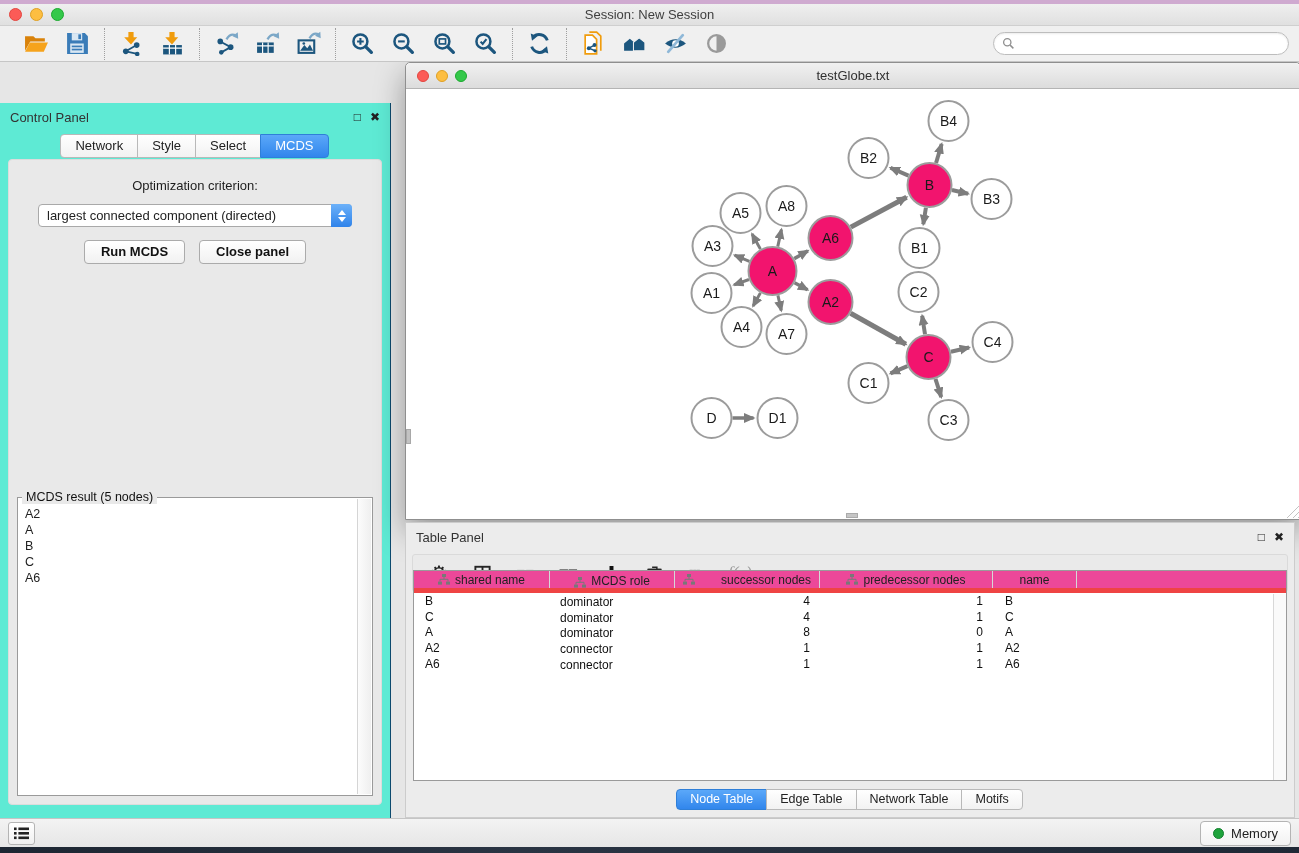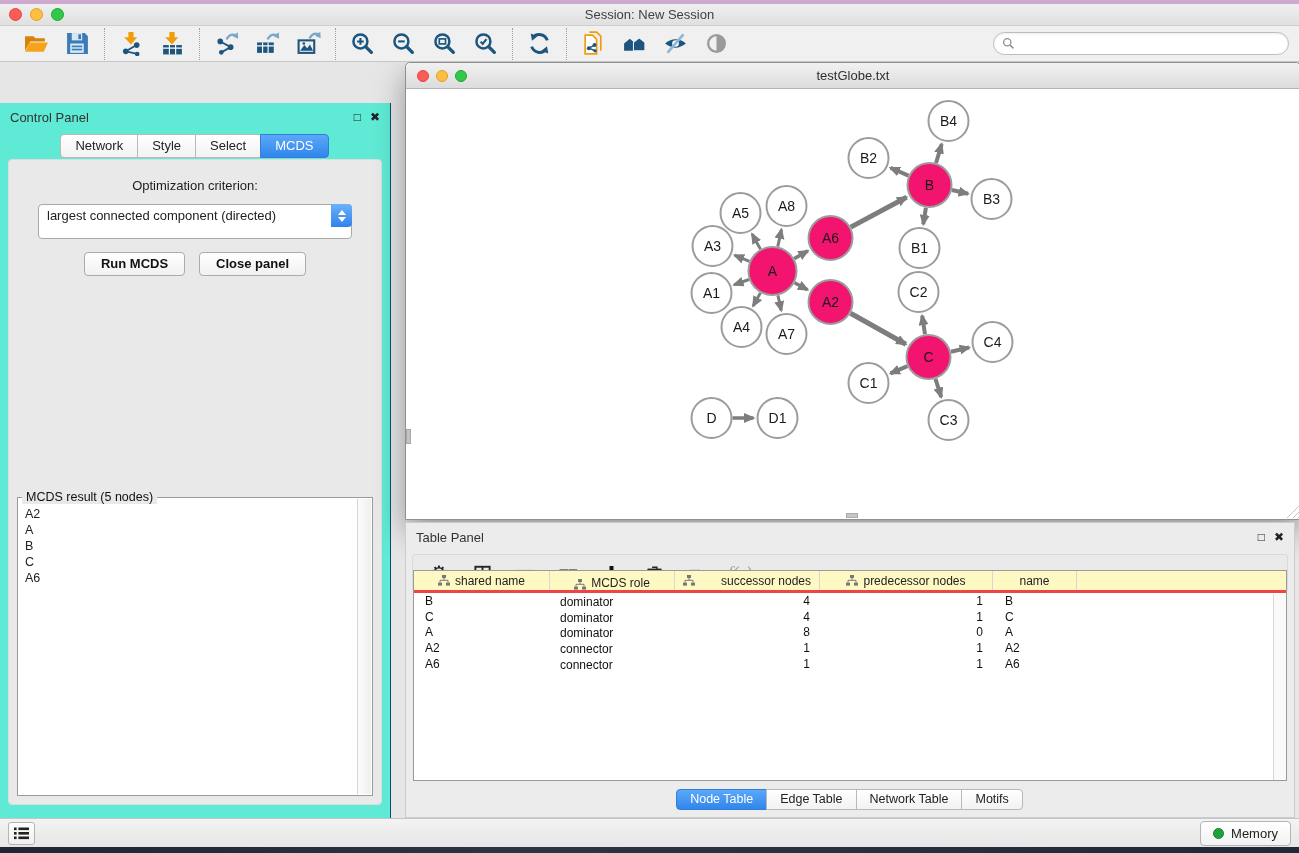--- a/index.html
+++ b/index.html
@@ -38,21 +38,21 @@
   .panel-header { height:28px; display:flex; align-items:center; padding:0 10px; font-size:13px; color:#333; }
   .panel-header .ph-icons { margin-left:auto; display:flex; gap:9px; font-size:12px; color:#222; }
   .ph-icons span { cursor:pointer; }
   .seg-tabs { position:absolute; top:31px; left:0; right:0; display:flex; justify-content:center; z-index:2; }
   .seg-tab { background:linear-gradient(#ffffff,#f2f2f2); border:1px solid #b9b9b9; padding:3px 14px 4px; font-size:13px; color:#222; margin-left:-1px; cursor:pointer; }
   .seg-tab:first-child { border-radius:4px 0 0 4px;text-align:right; }
   .seg-tab:last-child { border-radius:0 4px 4px 0; }
   .seg-tab.active { background:linear-gradient(#5ba8f9,#3186ec); border-color:#2f7fd8; color:#fff; }
   .cp-content { position:absolute; top:56px; left:8px; right:8px; bottom:13px; background:#e9e9e9; border:1px solid #dcdcdc; border-radius:4px; }
   .opt-label { text-align:center; margin-top:18px; font-size:13px; color:#1d1d1d; }
-  .criterion-select { position:relative; width:314px; height:35px; margin:11px auto 0; background:#fff; border:1px solid #a9a9a9; border-radius:4px; font-size:13px; line-height:21px; padding-left:8px; cursor:pointer; }
+  .criterion-select { position:relative; width:314px; height:23px; margin:11px auto 0; background:#fff; border:1px solid #a9a9a9; border-radius:4px; font-size:13px; line-height:21px; padding-left:8px; cursor:pointer; }
   .select-stepper { position:absolute; right:-1px; top:-1px; width:21px; height:23px; border-radius:0 4px 4px 0; background:linear-gradient(#6cb1f9,#2f83ea); display:flex; flex-direction:column; align-items:center; justify-content:center; gap:2px; }
   .select-stepper i { display:block; width:0; height:0; border-left:4px solid transparent; border-right:4px solid transparent; }
   .select-stepper i.up { border-bottom:5px solid #fff; }
   .select-stepper i.down { border-top:5px solid #fff; }
   .cp-buttons { display:flex; justify-content:center; gap:14px; margin-top:13px; }
   .btn { background:linear-gradient(#ffffff,#f1f1f1); border:1px solid #ababab; border-radius:4px; padding:3px 16px 4px; font-size:13px; color:#111; cursor:pointer;font-weight:bold; }
   .result-box { position:absolute; left:8px; right:8px; top:337px; bottom:8px; border:1px solid #9a9a9a; background:#fff; }
   .result-legend { position:absolute; top:-8px; left:4px; background:#e9e9e9; padding:0 4px; font-size:12.5px; color:#111; }
   .result-list { position:absolute; inset:2px 16px 2px 2px; overflow:hidden; font-size:12.5px; padding:6px 0 0 5px; }
   .result-list div { line-height:16px; cursor:default; }
@@ -77,21 +77,21 @@
 
   
   .table-panel { position:absolute; left:14px; top:460px; right:4px; bottom:0; background:#ececec; border:1px solid #cccccc; }
   .tp-toolbar { margin:3px 6px 0; height:38px; background:#eaeaea; border:1px solid #dadada; border-radius:3px; display:flex; align-items:center; gap:19px; padding-left:14px; }
   .tp-btn { width:24px; height:24px; display:flex; align-items:center; justify-content:center; cursor:pointer; color:#262626; }
   .tp-btn svg { width:19px; height:19px; }
   .tp-btn.gear { font-size:20px; line-height:20px; }
   .tp-btn.disabled { opacity:.4; cursor:default; }
   .fx { font-family:"Liberation Serif", serif; font-style:italic; font-size:17px; color:#9a9a9a; cursor:default; }
   .tp-table { position:absolute; left:7px; right:7px; top:47px; bottom:36px; background:#fff; border:1px solid #9a9a9a; overflow:hidden; }
-  .tp-head { display:flex; height:22px; background:#fef9c3; border-bottom:3px solid #ef4444; }
+  .tp-head { display:flex; height:22px; background:#ec4899; border-bottom:5px solid #ef4444; }
   .th { display:flex; align-items:center; justify-content:center; gap:5px; font-size:12px; color:#222; border-right:1px solid #d7d7d7; height:100%; }
   .th svg { flex:none; }
   .tr { display:flex; height:15.8px; align-items:center; }
   .td { font-size:12px; color:#101010; height:100%; display:flex; align-items:center; }
   .c0 { width:136px; } .c1 { width:125px;align-items:flex-end; } .c2 { width:145px;gap:26px; } .c3 { width:173px; } .c4 { width:84px; }
   .td.c0 { padding-left:11px; } .td.c1 { padding-left:10px; } .td.c4 { padding-left:12px; }
   .td.num { justify-content:flex-end; padding-right:10px; }
   .tp-scroll { position:absolute; top:23px; bottom:0; right:0; width:13px; background:#fafafa; border-left:1px solid #d8d8d8; }
   .tp-tabs { position:absolute; bottom:7px; left:0; right:0; display:flex; justify-content:center; }
   .tp-tabs .seg-tab { padding:2px 13px 3px; font-size:12.5px; }

